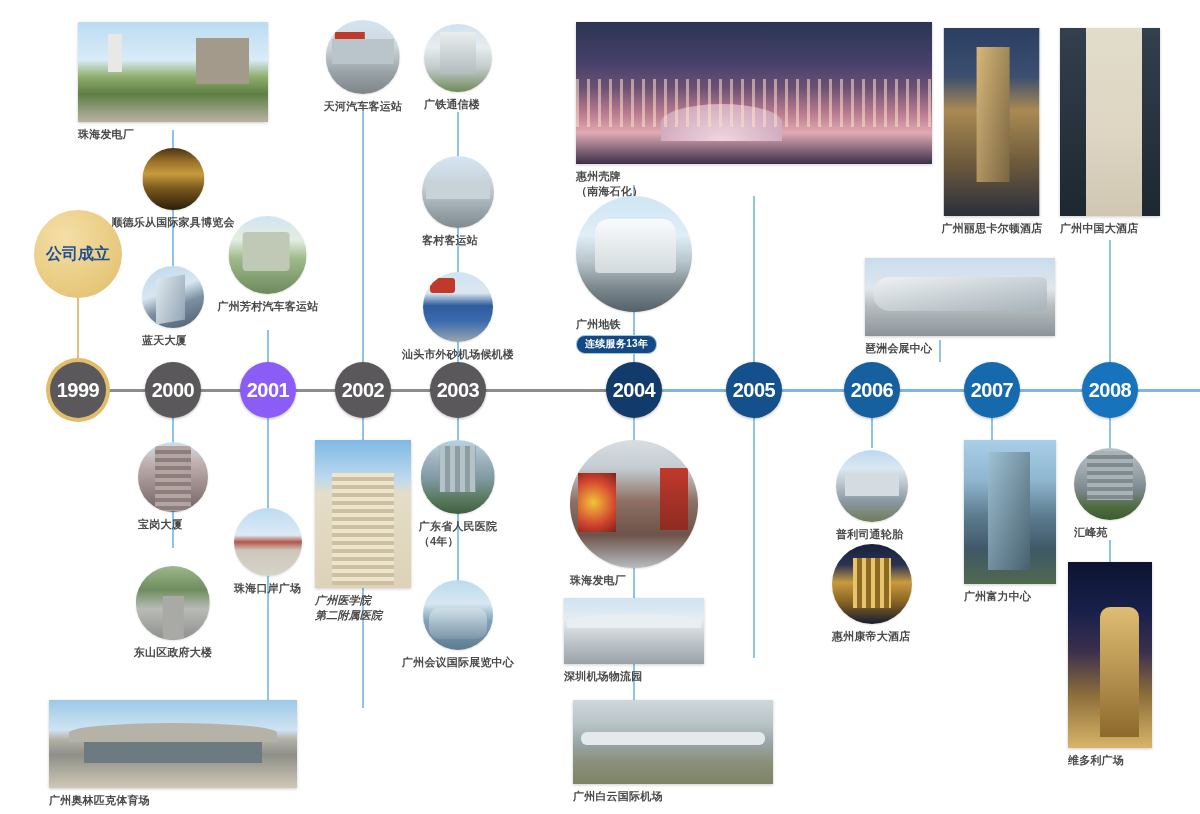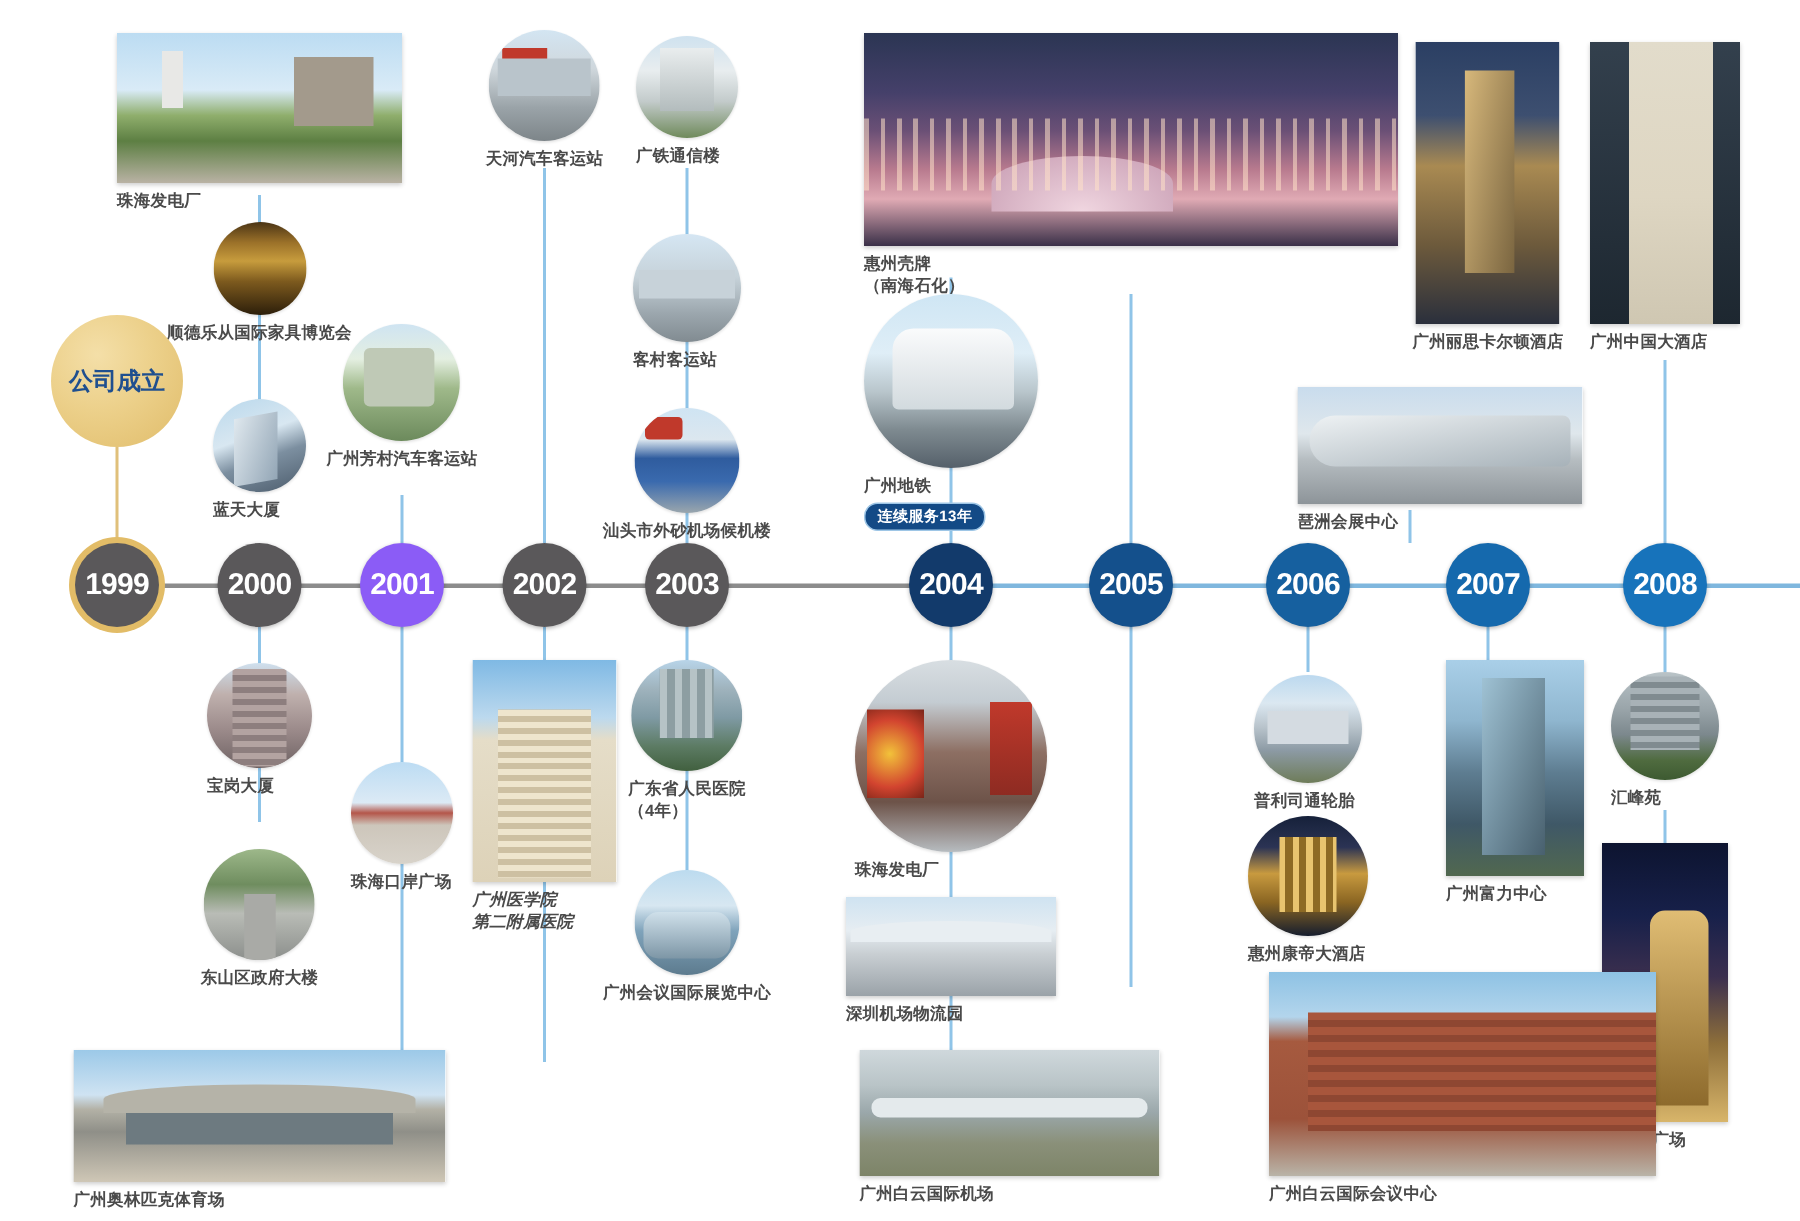--- a/index.html
+++ b/index.html
@@ -426,20 +426,14 @@
       <div class="ph olympic"></div>
       </div>
     <div class="cap">广州奥林匹克体育场</div>
   </div>
   <div class="item" style="left:673px;top:700px;">
     <div class="rect" style="width:200px;height:84px;">
       <div class="ph baiyunair"></div>
       </div>
     <div class="cap">广州白云国际机场</div>
   </div>
-  <div class="item" style="left:975px;top:648px;">
-    <div class="rect" style="width:258px;height:136px;">
-      <div class="ph baiyunconv"></div>
-      </div>
-    <div class="cap">广州白云国际会议中心</div>
-  </div>
 
 </div>
 
 </body></html>

